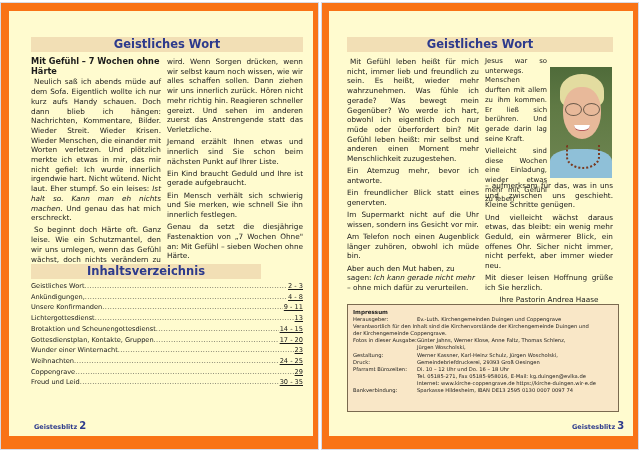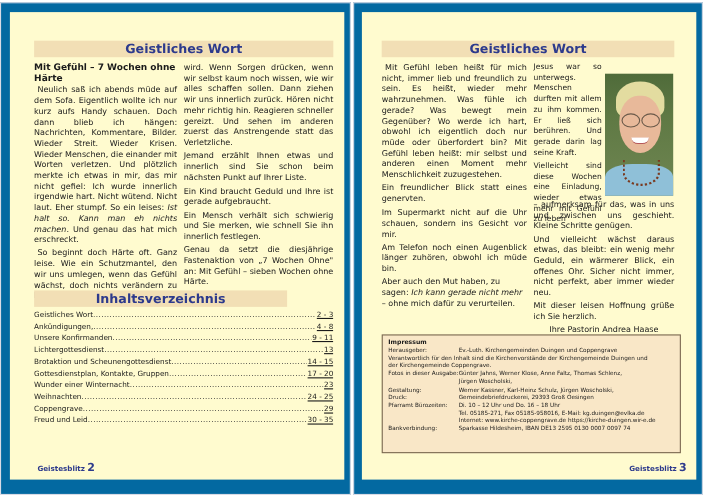--- a/index.html
+++ b/index.html
@@ -1,17 +1,17 @@
 <!DOCTYPE html>
 <html><head>
 <meta charset="utf-8">
 <style>
   html, body { margin:0; padding:0; }
   body { width:640px; height:452px; background:#ffffff; position:relative; overflow:hidden; font-family:"DejaVu Sans", sans-serif; color:#1a1a1a; }
-  .page-frame { position:absolute; top:2px; height:448px; background:#0369a1; border:1px solid #d8dbe6; box-sizing:border-box;padding-left:16px; }
+  .page-frame { position:absolute; top:2px; height:448px; background:#f97316; border:1px solid #d8dbe6; box-sizing:border-box;padding-left:16px; }
   #pf-left { left:0; width:319px; }
   #pf-right { left:321px; width:318px; }
   .page { position:absolute; top:8px; height:425px; background:#fffbcf; }
   #page-left { left:8px; width:304px; }
   #page-right { left:7px; width:304px; }
   .band { position:absolute; height:15px; background:#f2dfb5; color:#2d3a8c; font-weight:bold; font-size:11.5px; text-align:center; line-height:15px; }
   .col { position:absolute; font-size:7.3px; line-height:9.7px; text-align:justify; }
   .col p { margin:0 0 2.5px 0; }
   .col h3 { margin:0 0 1px 0; font-size:8.2px; line-height:9.7px; font-weight:bold; text-align:left; }
   .indent { text-indent:3px; }
@@ -118,22 +118,23 @@
     <div class="footer" style="left:25px;top:409px;"><span>Geistesblitz</span><span class="num">2</span></div>
   </div>
 </div>
 
 <div class="page-frame" id="pf-right">
   <div class="page" id="page-right">
     <div class="band" style="left:18px;top:26px;width:266px;">Geistliches Wort</div>
 
     <div class="col" style="left:18px;top:46px;width:132px;">
       <p class="indent">Mit Gefühl leben heißt für mich nicht, immer lieb und freundlich zu sein. Es heißt, wieder mehr wahrzunehmen. Was fühle ich gerade? Was bewegt mein Gegenüber? Wo werde ich hart, obwohl ich eigentlich doch nur müde oder überfordert bin? Mit Gefühl leben heißt: mir selbst und anderen einen Moment mehr Menschlichkeit zuzugestehen.</p>
+      <p>Ein Atemzug mehr, bevor ich antworte.</p>
       <p>Ein freundlicher Blick statt eines genervten.</p>
-      <p>Im Supermarkt nicht auf die Uhr schauen, sondern ins Gesicht vor mir.</p>
+      <p>Im Supermarkt nicht auf die Uhr wissen, sondern ins Gesicht vor mir.</p>
       <p>Am Telefon noch einen Augenblick länger zuhören, obwohl ich müde bin.</p>
       <p style="text-align:left;"><span>Aber auch den Mut haben, zu sagen: </span><i>Ich kann gerade nicht mehr</i><span> – ohne mich dafür zu verurteilen.</span></p>
     </div>
 
     <div class="col" style="left:156px;top:46px;width:62px;font-size:6.9px;">
       <p>Jesus war so unterwegs. Menschen durften mit allem zu ihm kommen. Er ließ sich berühren. Und gerade darin lag seine Kraft.</p>
       <p>Vielleicht sind diese Wochen eine Einladung, wieder etwas mehr mit Gefühl zu leben</p>
     </div>
 
     <div class="photo" title="Portrait Pastorin Andrea Haase">

